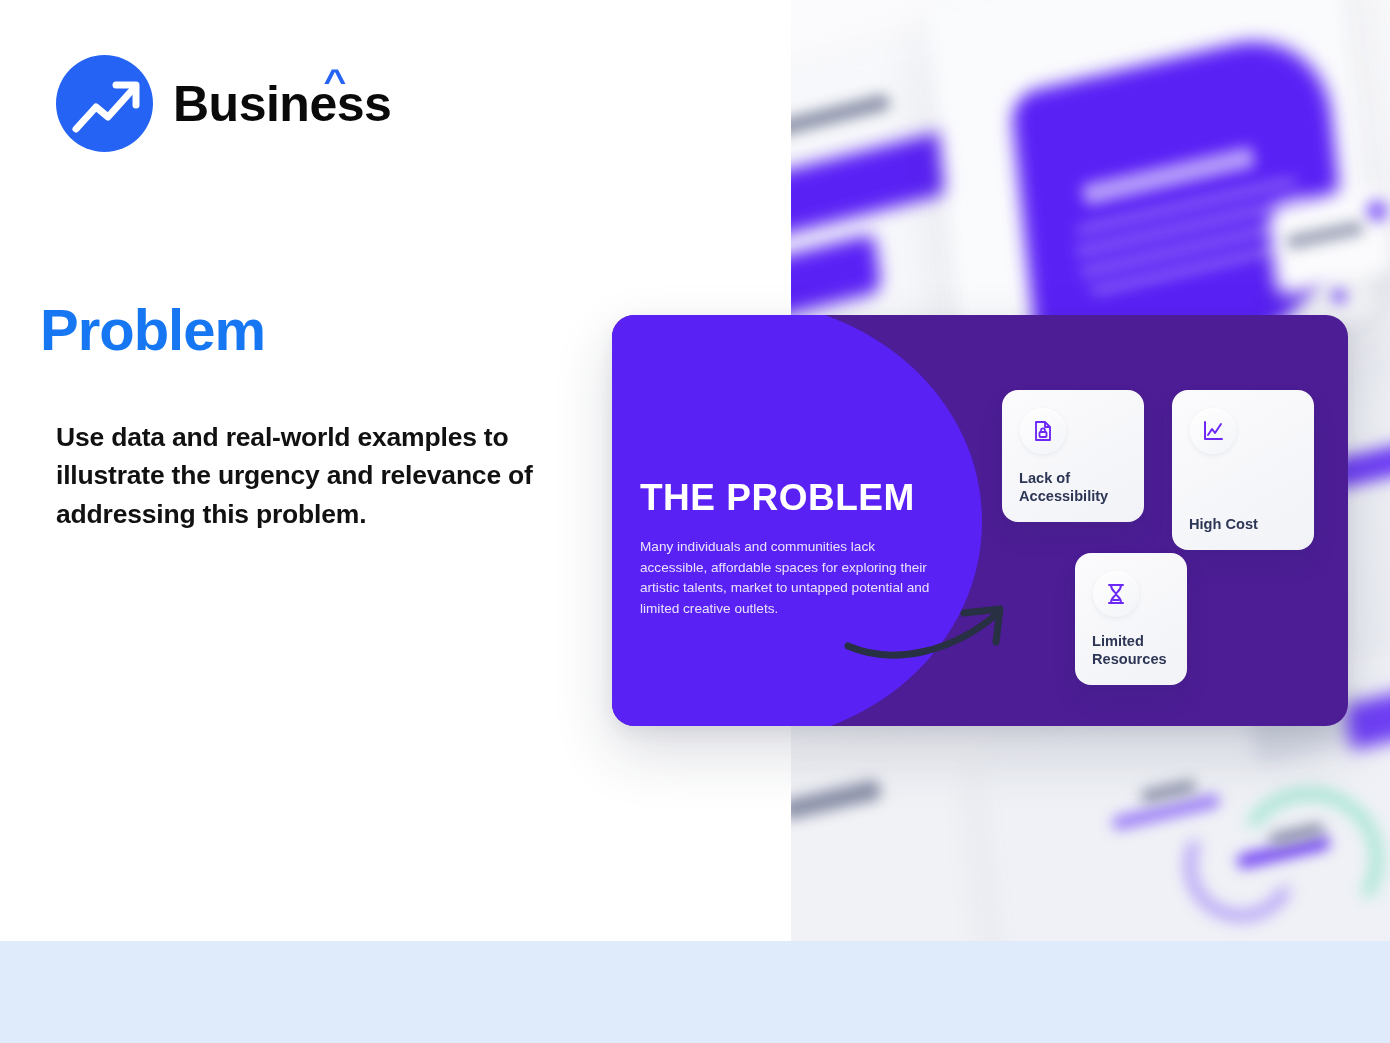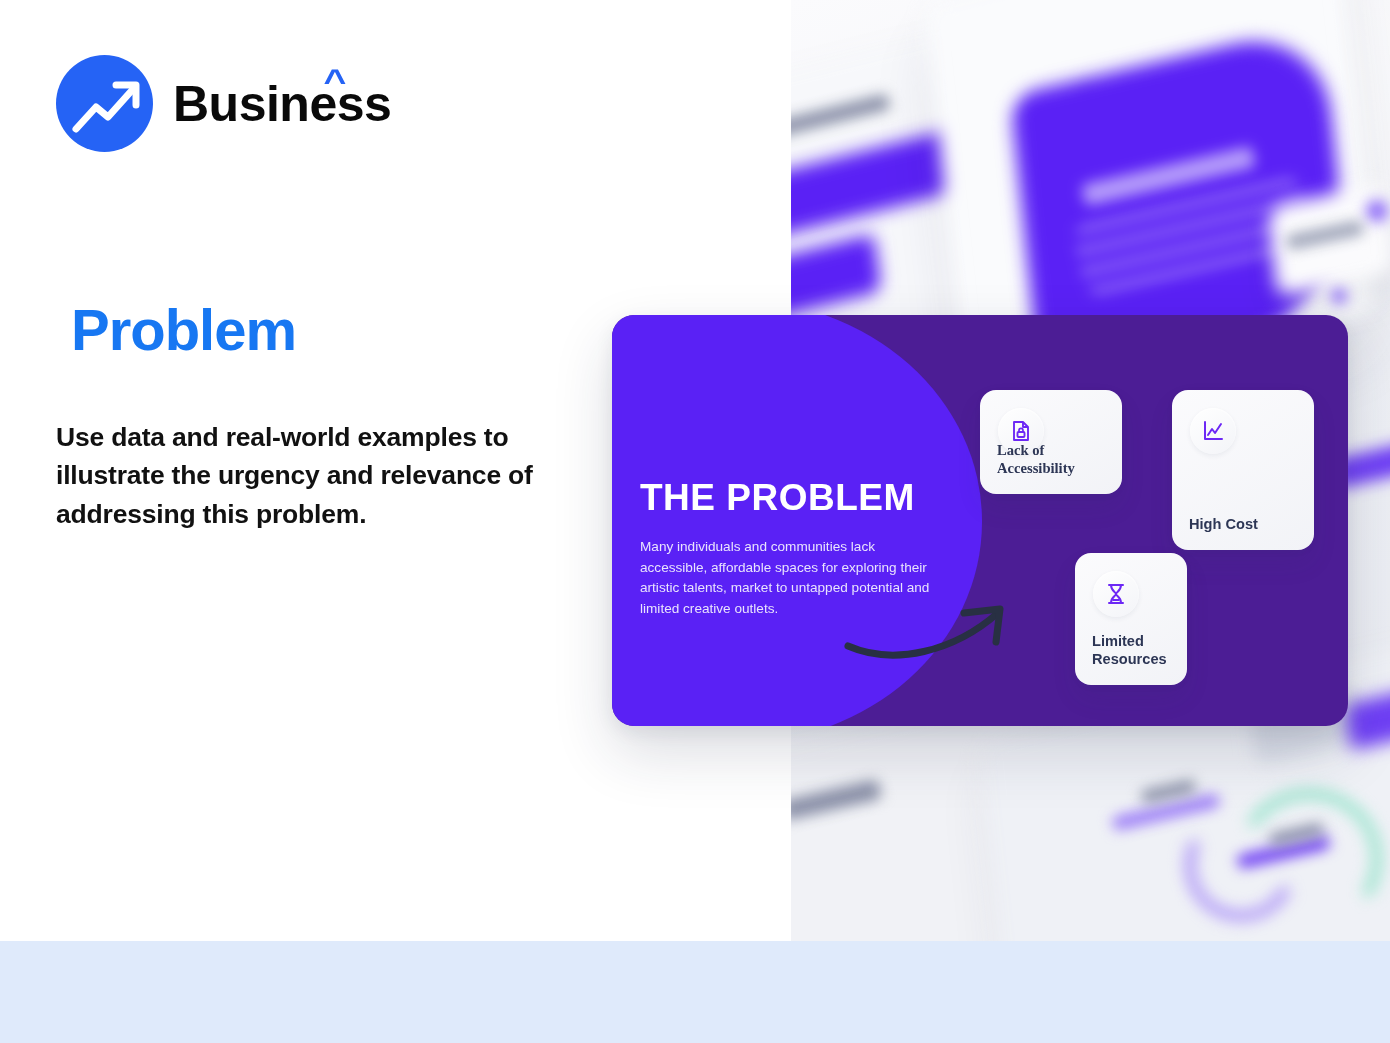--- a/index.html
+++ b/index.html
@@ -33,21 +33,21 @@
     left:152px; top:-16px; color:#2563f5; transform:scaleX(1.15);
   }
   .brand-bottom{
     font-size:37px; font-weight:bold; letter-spacing:7px;
     margin-top:6px; color:#0a0a0a;
   }
   .brand-bottom .kit{ color:#2563f5; }
 
   
   .page-title{
-    position:absolute; left:71px; top:296px;
+    position:absolute; left:40px; top:296px;
     font-size:58px; font-weight:bold; color:#1777f2; letter-spacing:-1px;
   }
 
   .body-copy{ position:absolute; left:56px; top:418px; width:520px; }
   .body-copy p{
     font-size:26.5px; font-weight:bold; color:#111111;
     line-height:1.45; letter-spacing:-0.2px;
   }
   .body-copy p + p{ margin-top:36px; }
 
@@ -209,21 +209,21 @@
   .tile-icon{
     position:absolute; left:18px; top:18px; width:46px; height:46px; border-radius:50%;
     background:linear-gradient(145deg,#ffffff 0%,#f3f4f8 100%);
     display:flex; align-items:center; justify-content:center;
     box-shadow:inset 0 1px 2px rgba(255,255,255,.9), 0 2px 5px rgba(45,54,85,.07);
   }
   .tile-label{
     position:absolute; left:17px; right:10px; bottom:16px;
     font-size:14.6px; font-weight:bold; color:#2d3655; line-height:1.23;
   }
-  .tile-1{ left:368px; top:75px;  width:142px; height:104px;font-family:Liberation Serif, serif; }
+  .tile-1{ left:390px; top:75px;  width:142px; height:132px; }
   .tile-2{ left:560px; top:75px;  width:142px; height:160px; }
   .tile-3{ left:463px; top:238px; width:112px; height:132px; }
 
   
   .bottom-strip{
     position:absolute; left:0; top:941px; width:1390px; height:102px;
     background:#dfeafb; z-index:30;
   }
 </style>
 </head>

